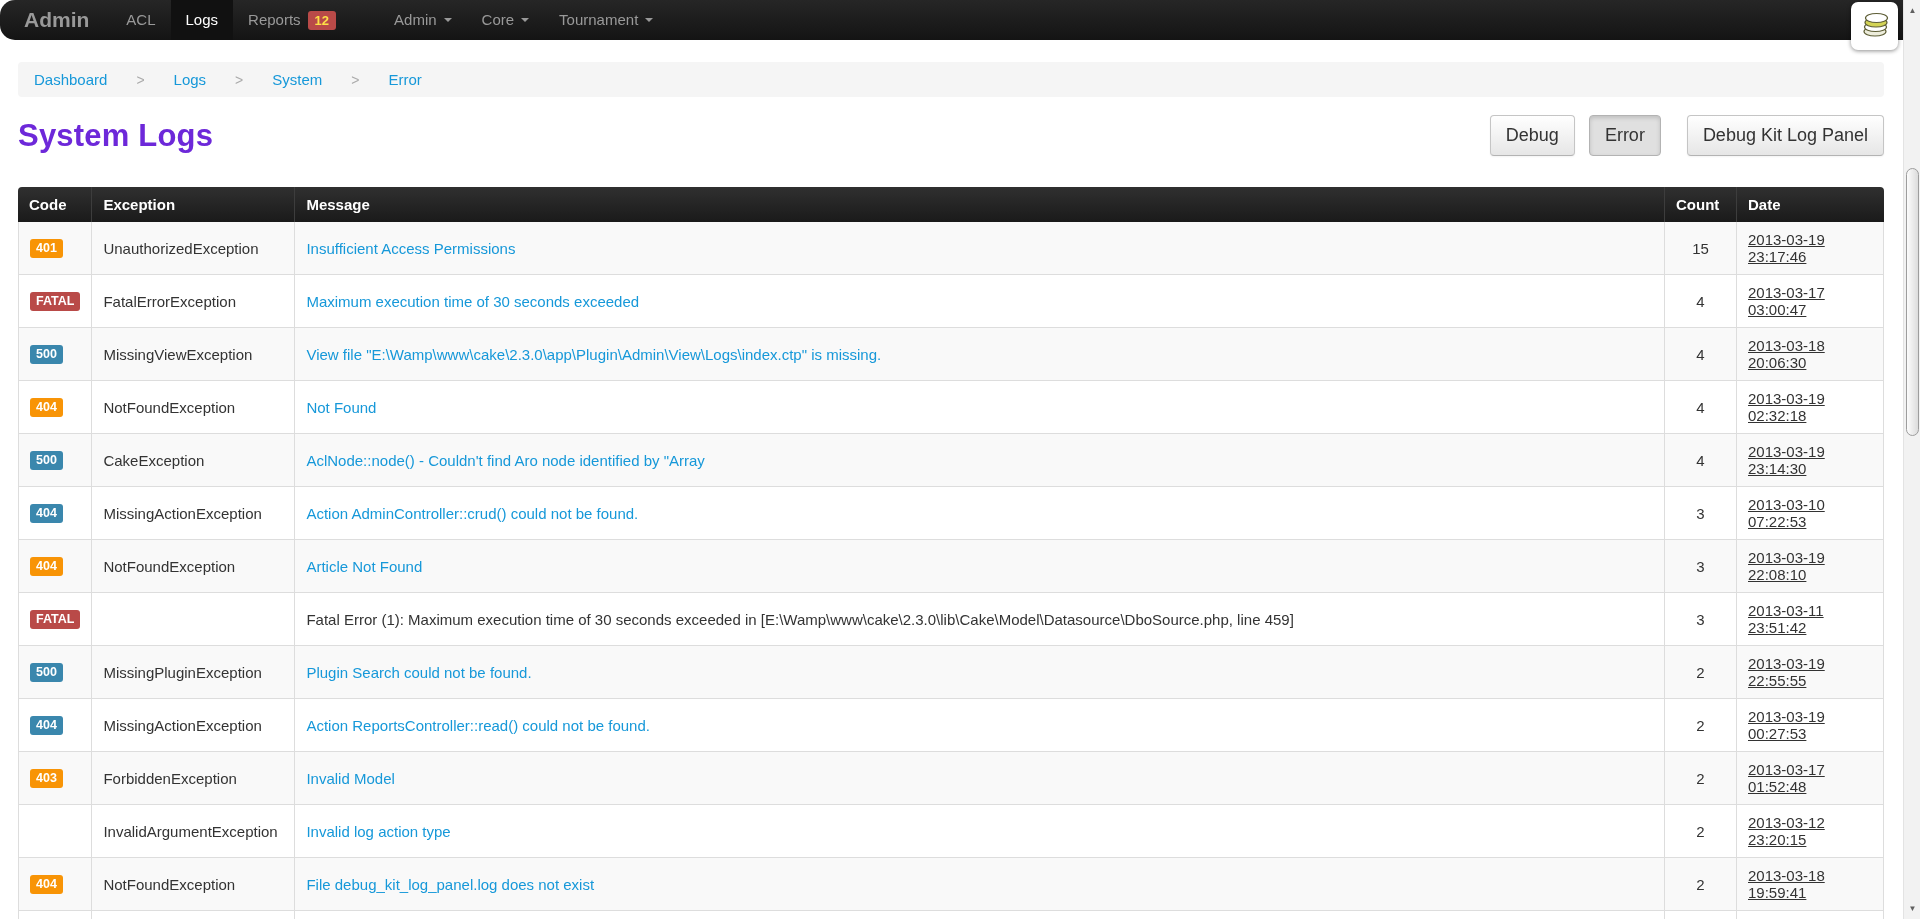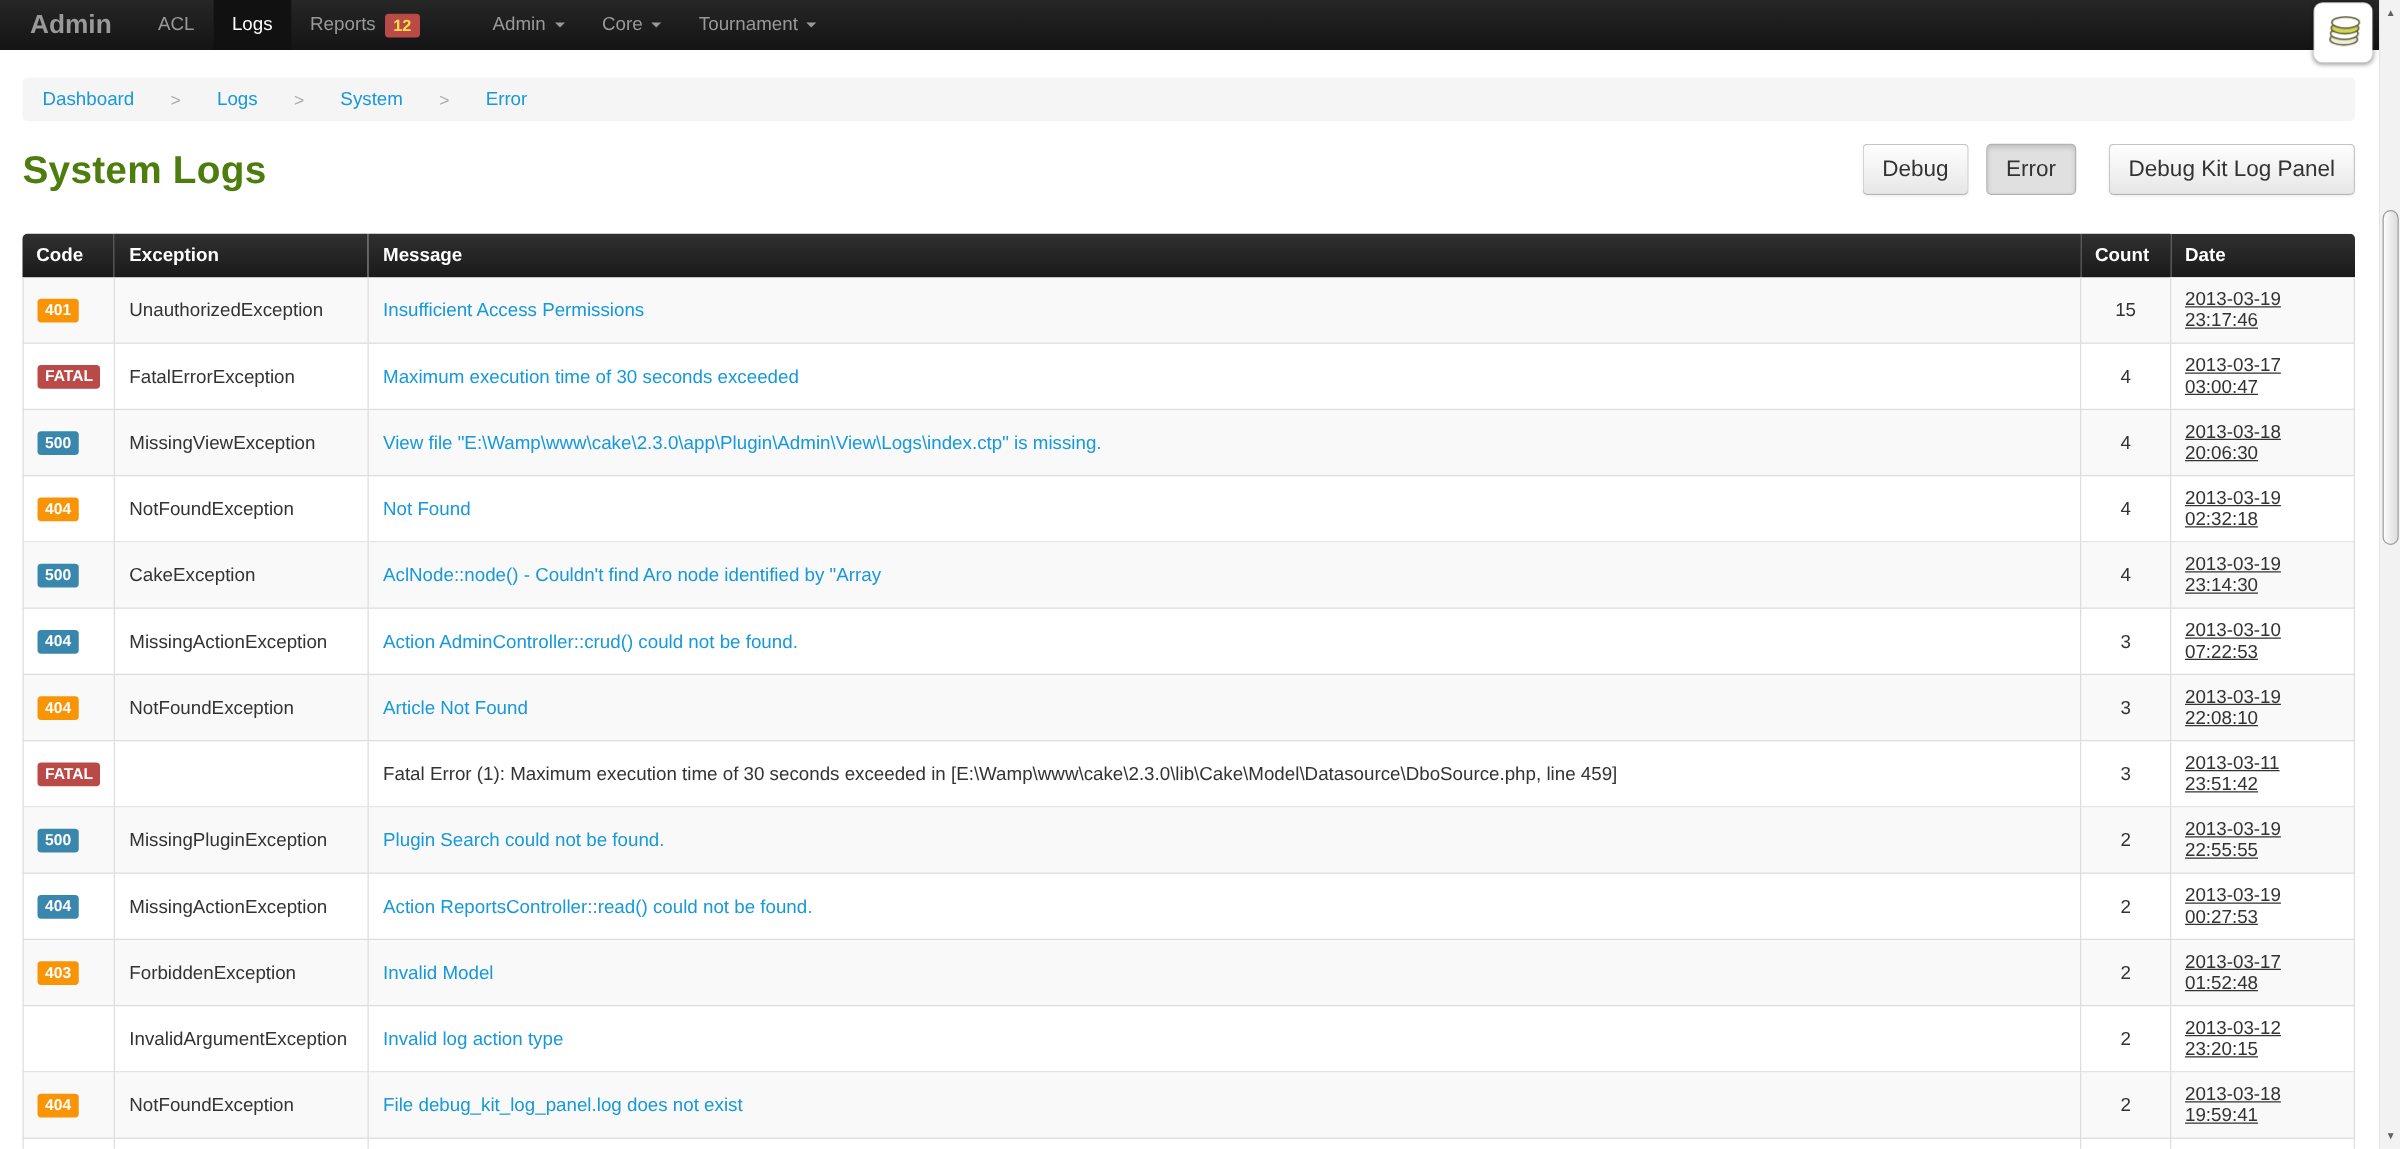--- a/index.html
+++ b/index.html
@@ -7,21 +7,21 @@
     --badge-warning:#f89406;
     --badge-important:#b94a48;
     --badge-info:#3a87ad;
   }
   *{box-sizing:border-box;margin:0;padding:0;}
   html,body{width:1920px;height:919px;overflow:hidden;background:#fff;
     font-family:"Liberation Sans","DejaVu Sans",sans-serif;color:#333;}
 
   
   .navbar{height:40px;background:linear-gradient(#262626,#141414);
-    display:flex;align-items:stretch;position:relative;z-index:5;}
+    display:flex;align-items:stretch;position:relative;z-index:5;border-radius:15px;}
   .brand{color:#999;font-size:21px;font-weight:bold;line-height:40px;
     padding:0 22px 0 24px;text-decoration:none;}
   .nav{display:flex;list-style:none;align-items:stretch;}
   .nav li{display:flex;}
   .nav a{color:#999;font-size:15px;line-height:40px;padding:0 15px;
     text-decoration:none;display:flex;align-items:center;gap:7px;}
   .nav li.active a{background:#111;color:#fff;}
   .nav li.spaced{margin-left:28px;}
   .nav .nbadge{background:var(--badge-important);color:#fde047;font-size:13px;
     font-weight:bold;padding:2px 7px;border-radius:3px;line-height:15px;}
@@ -46,21 +46,21 @@
 
   
   .content{margin:0 36px 0 18px;}
 
   .breadcrumb{margin-top:22px;background:#f5f5f5;border-radius:4px;
     padding:9px 16px;font-size:15px;display:flex;align-items:center;gap:29px;}
   .breadcrumb a{color:var(--link);text-decoration:none;}
   .breadcrumb .sep{color:#aaa;font-size:14px;}
 
   .page-header{margin-top:18px;display:flex;align-items:center;justify-content:space-between;}
-  h1{font-size:31px;font-weight:bold;color:#4d7c0f;letter-spacing:.2px;}
+  h1{font-size:31px;font-weight:bold;color:#6d28d9;letter-spacing:.2px;}
   .btns{display:flex;}
   .btn{font-family:inherit;font-size:18px;color:#333;padding:9px 15px;
     background:linear-gradient(#ffffff,#e6e6e6);border:1px solid #c5c5c5;
     border-bottom-color:#b3b3b3;border-radius:4px;cursor:pointer;
     box-shadow:inset 0 1px 0 rgba(255,255,255,.2),0 1px 2px rgba(0,0,0,.05);}
   .btn.active{background:#e0e0e0;box-shadow:inset 0 2px 4px rgba(0,0,0,.15);
     border-color:#b3b3b3;}
   .btn + .btn{margin-left:14px;}
   .btn.wide-gap{margin-left:26px;}
 

